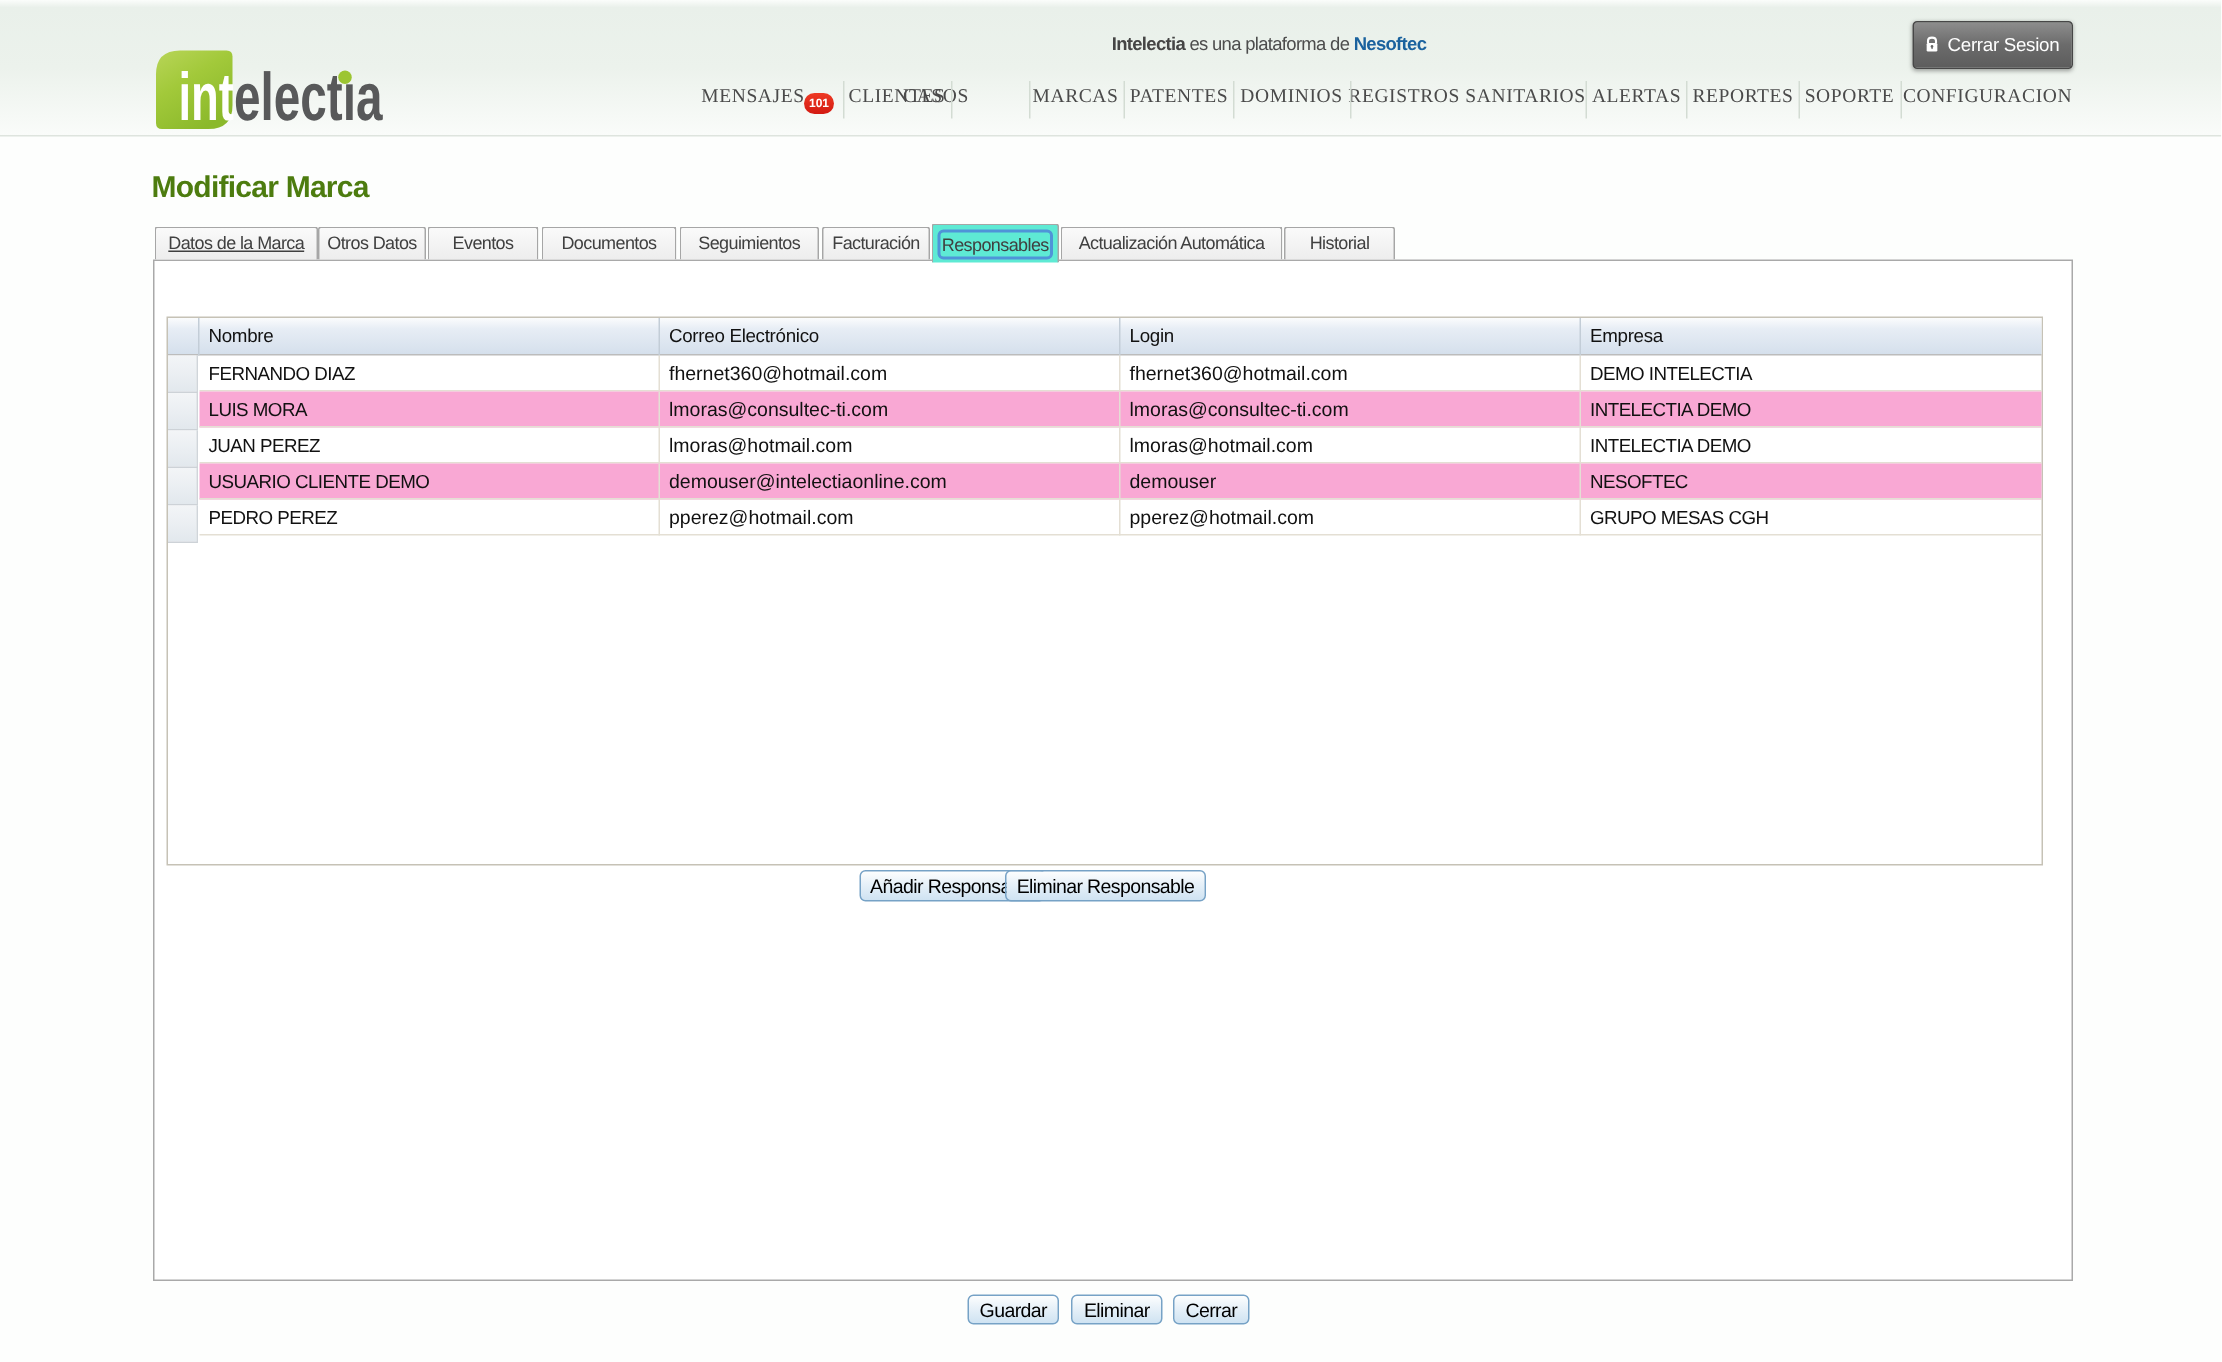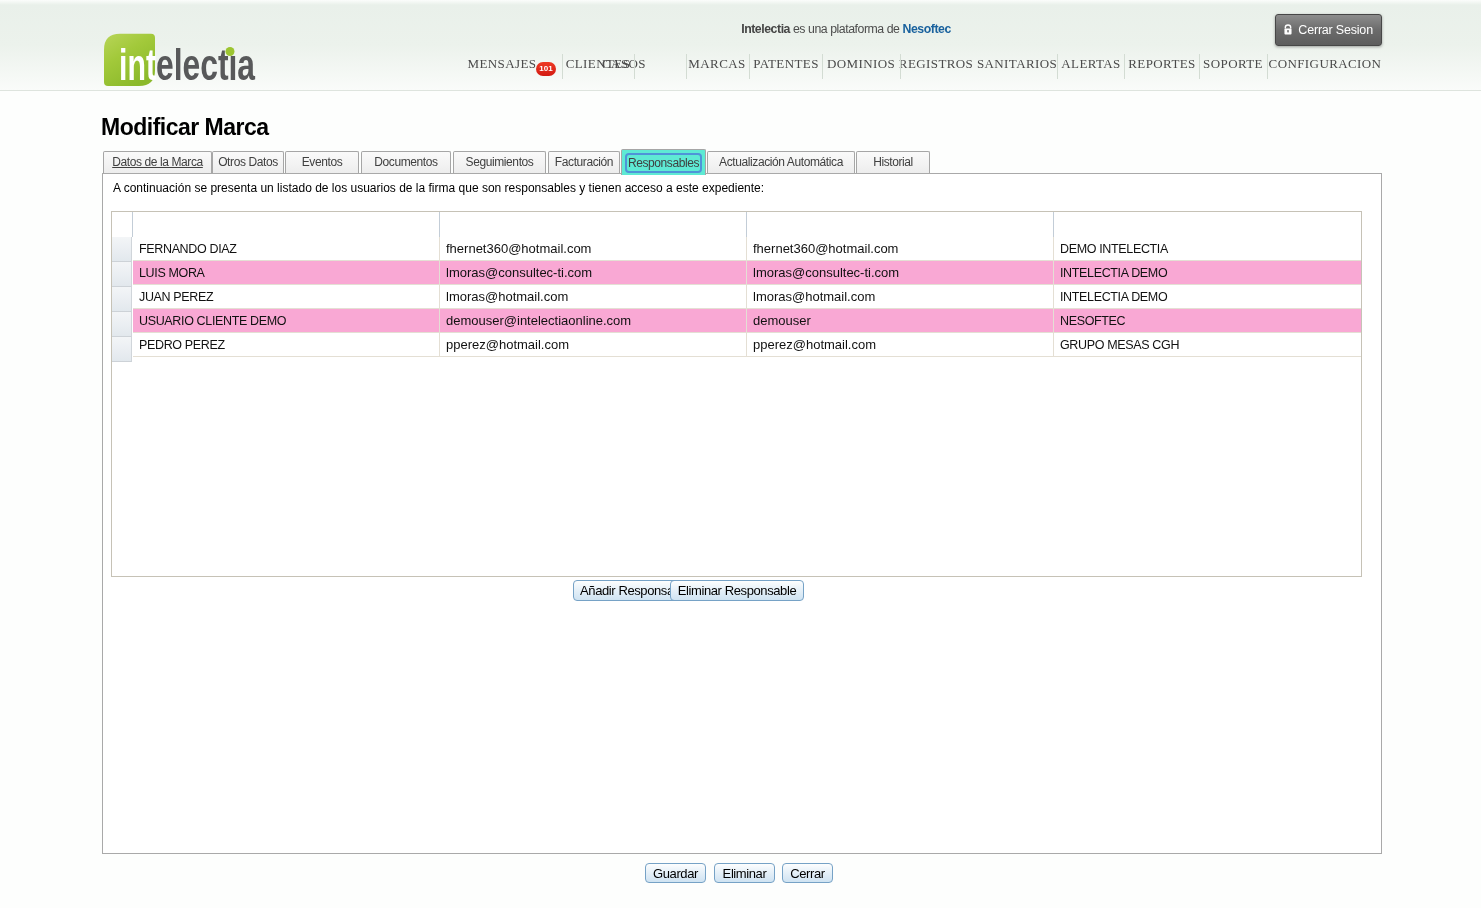--- a/index.html
+++ b/index.html
@@ -30,21 +30,21 @@
 
 .nav-item { position:absolute; top:55px; height:18px; line-height:18px;
   font-family:"Liberation Serif", serif; font-size:13px; letter-spacing:0.4px;
   color:#4a4a4a; white-space:nowrap; transform:translateX(-50%); }
 .nav-sep { position:absolute; top:54px; height:25px; width:1px; background:#d3dcd3; }
 .badge { position:absolute; left:536px; top:62px; width:20px; height:14px; border-radius:7px;
   background:linear-gradient(180deg,#ee3a24,#d31a12); color:#fff; font-size:8px; font-weight:bold;
   text-align:center; line-height:14px; letter-spacing:0; }
 
 
-h1.title { position:absolute; left:101px; top:114px; font-size:23px; font-weight:bold; color:#000000; letter-spacing:-0.5px; }
+h1.title { position:absolute; left:101px; top:114px; font-size:20px; font-weight:bold; color:#4d7c0f; letter-spacing:-0.5px; }
 
 
 .tab { position:absolute; top:151px; height:22px; line-height:21px; text-align:center;
   font-size:12px; letter-spacing:-0.4px; color:#404040; background:linear-gradient(180deg,#fafafa,#ededed);
   border:1px solid #a6a6a6; border-bottom:none; border-radius:2px 2px 0 0; }
 .tab.active { top:149px; height:26px; background:#5eead4; z-index:5; }
 .tab.active .ring { position:absolute; left:3px; right:3px; top:3px; height:20px;
   border:2px solid #4f94d8; border-radius:4px; line-height:16px; }
 
 
@@ -133,23 +133,28 @@
   <div class="tab" style="left:285px;width:74px;">Eventos</div>
   <div class="tab" style="left:361px;width:90px;">Documentos</div>
   <div class="tab" style="left:453px;width:93px;">Seguimientos</div>
   <div class="tab" style="left:548px;width:72px;">Facturación</div>
   <div class="tab active" style="left:621px;width:85px;">
       <span class="ring">Responsables</span>
     </div>
   <div class="tab" style="left:707px;width:148px;">Actualización Automática</div>
   <div class="tab" style="left:856px;width:74px;">Historial</div>
 
-  <div class="intro">A continuación se presenta un listado de los usuarios de la firma que son responsables y tienen acceso a este expediente:</div>
 
   <div class="grid">
+    <div class="ghead" style="left:0;width:1249px;">
+      <span class="lbl" style="left:27px;">Nombre</span>
+      <span class="lbl" style="left:334px;">Correo Electrónico</span>
+      <span class="lbl" style="left:641px;">Login</span>
+      <span class="lbl" style="left:948px;">Empresa</span>
+    </div>
     <div class="gvsep" style="left:20px;"></div>
     <div class="gvsep" style="left:327px;"></div>
     <div class="gvsep" style="left:634px;"></div>
     <div class="gvsep" style="left:941px;"></div>
 
     <div class="rowhdr" style="top:25px;"></div>
     <div class="rowhdr" style="top:50px;"></div>
     <div class="rowhdr" style="top:75px;"></div>
     <div class="rowhdr" style="top:100px;"></div>
     <div class="rowhdr" style="top:125px;"></div>

